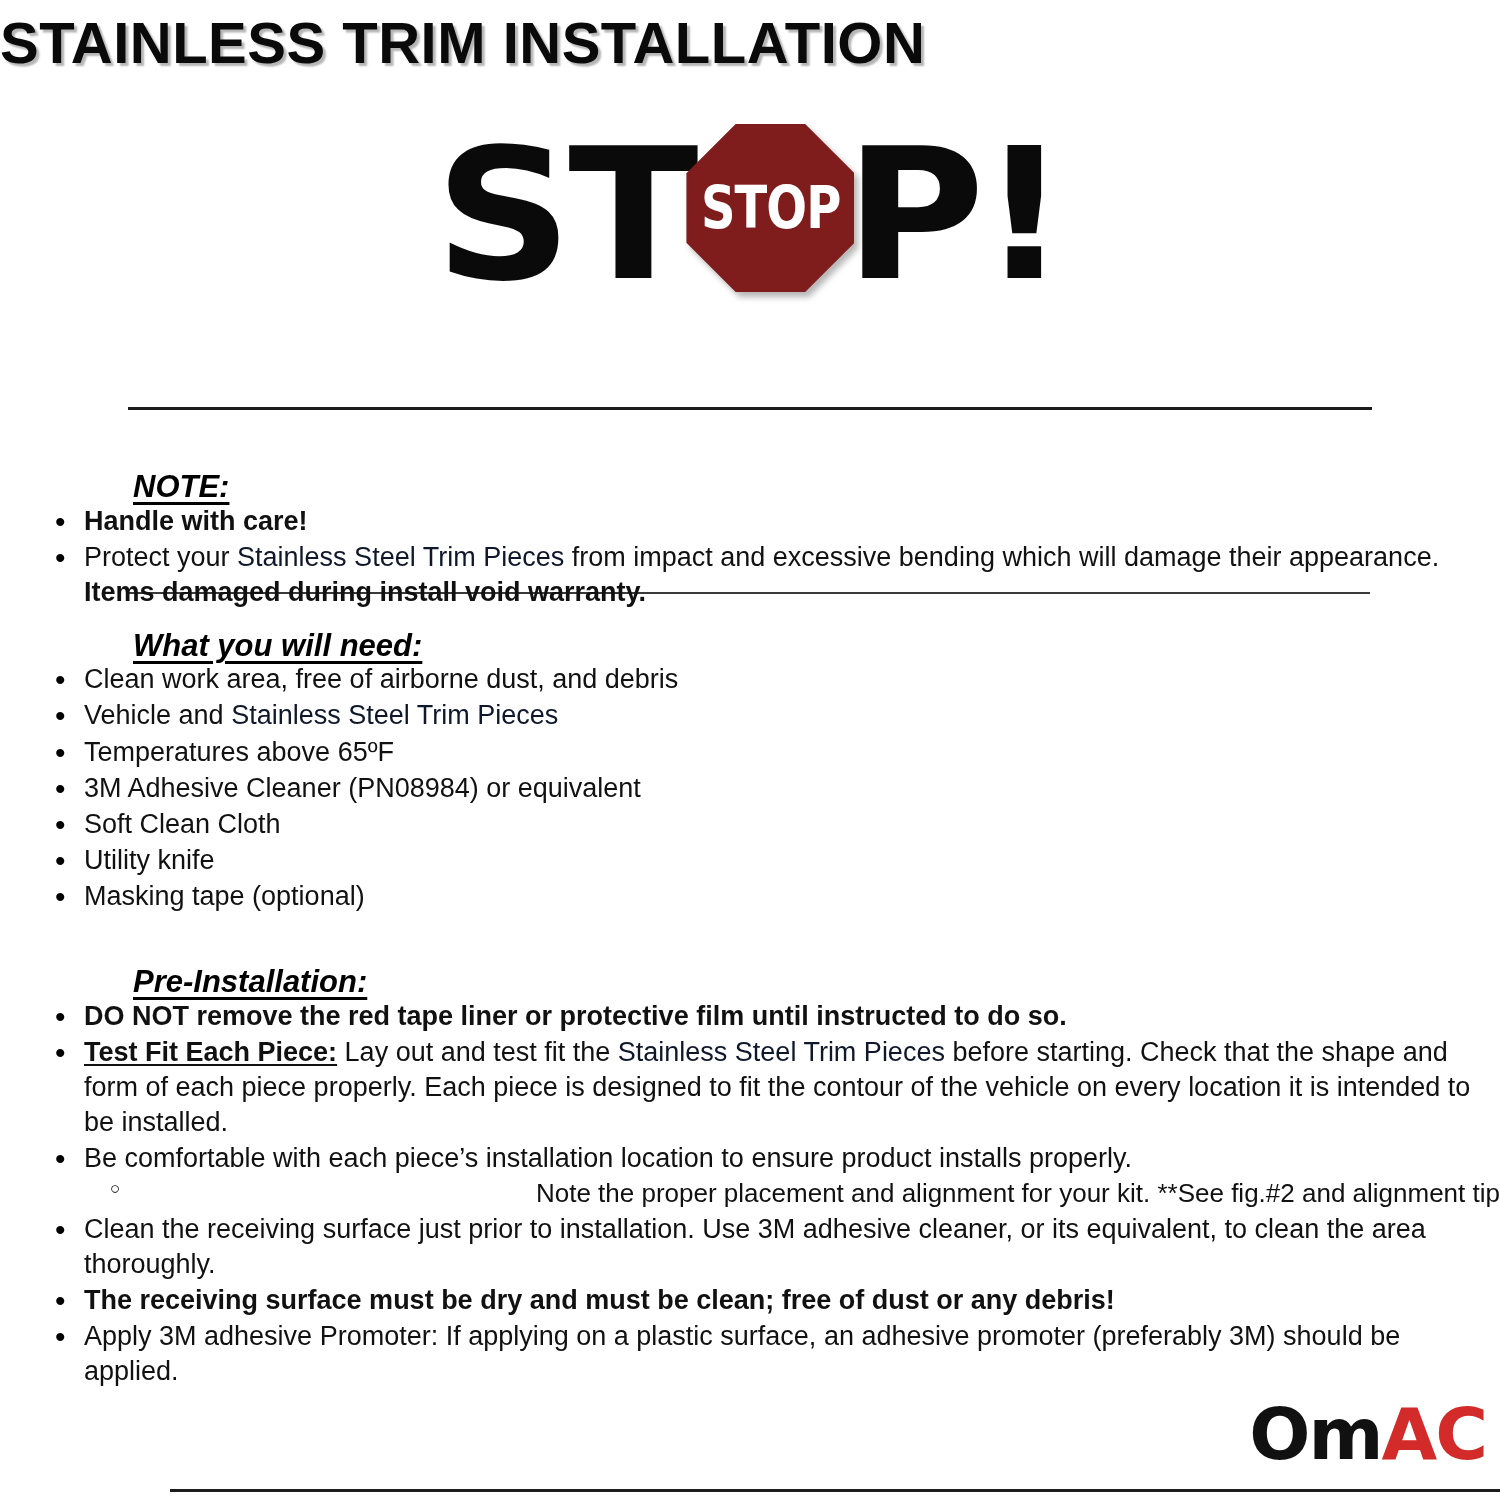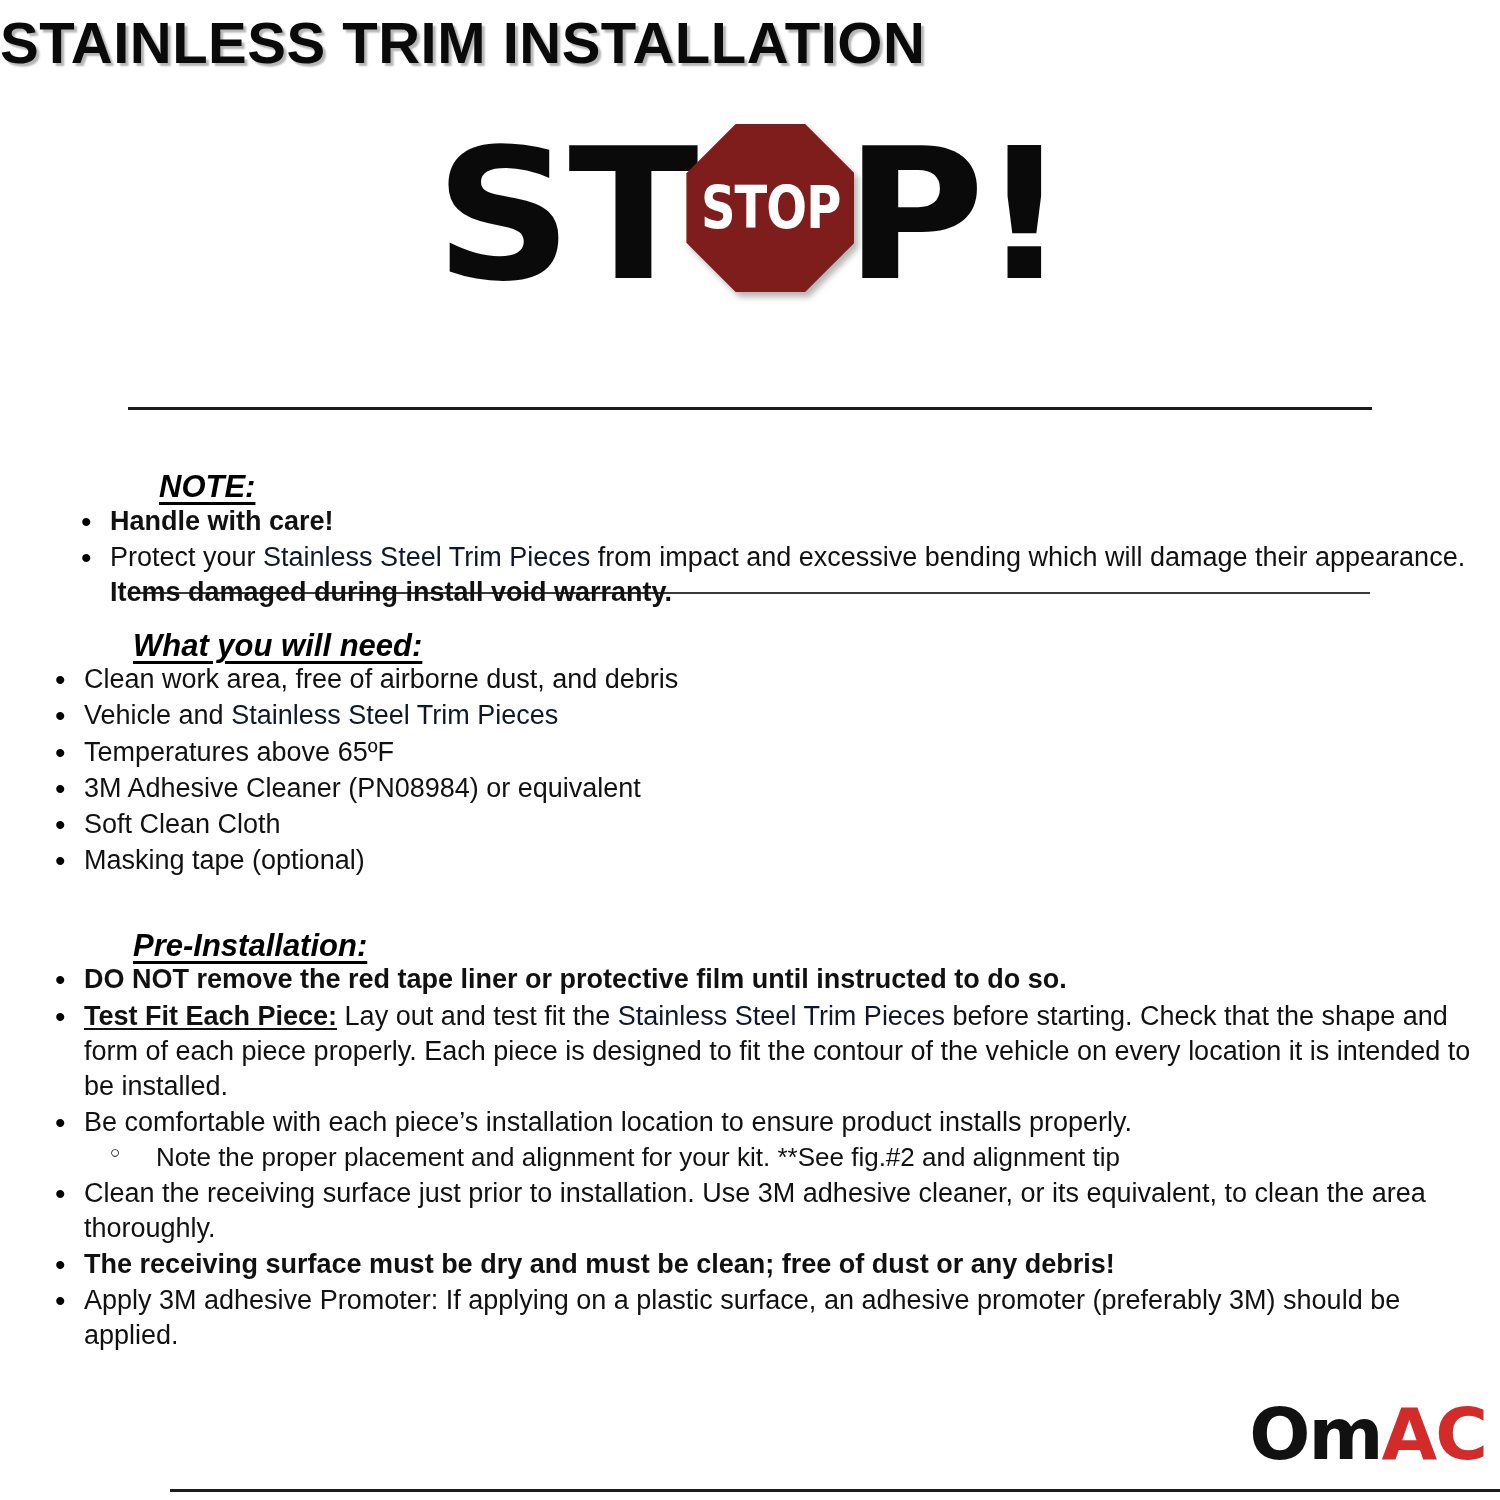--- a/index.html
+++ b/index.html
@@ -146,35 +146,36 @@
     list-style: none;
     margin: 0;
     padding: 0;
   }
   ul.sub-bullets > li {
     position: relative;
     padding-left: 72px;
     font-size: 26px;
     line-height: 1.30;
     color: #111;
+    text-align: right;
   }
   ul.sub-bullets > li::before {
     content: "\25CB";
     position: absolute;
     left: 26px;
     top: 1px;
     font-size: 17px;
     color: #000;
   }
 
   .red { color: #0f172a; }
   .b   { font-weight: bold; }
   .bu  { font-weight: bold; text-decoration: underline; text-underline-offset: 3px; }
 
-  .note-block   { margin-top: 46px; margin-left: 26px; }
+  .note-block   { margin-top: 46px; }
   .note-list    { margin-top: 24px; }
   .need-block   { margin-top: 20px; }
   .need-list    { margin-top: 26px; }
   .pre-block    { margin-top: 52px; }
   .pre-list     { margin-top: 26px; }
 
   
   .omac-logo {
     position: absolute;
     right: 14px;
@@ -219,20 +220,21 @@
   </div>
 
   <div class="need-block">
     <div class="section-heading">What you will need:</div>
     <ul class="bullets need-list">
         <li><span>Clean work area, free of airborne dust, and debris</span></li>
         <li><span>Vehicle and </span><span class="red">Stainless Steel Trim Pieces</span></li>
         <li><span>Temperatures above 65ºF</span></li>
         <li><span>3M Adhesive Cleaner (PN08984) or equivalent</span></li>
         <li><span>Soft Clean Cloth</span></li>
+        <li><span>Utility knife</span></li>
         <li><span>Masking tape (optional)</span></li>
       </ul>
   </div>
 
   <div class="pre-block">
     <div class="section-heading">Pre-Installation:</div>
     <ul class="bullets pre-list">
         <li><span class="b">DO NOT remove the red tape liner or protective film until instructed to do so.</span></li>
         <li><span class="bu">Test Fit Each Piece:</span><span> Lay out and test fit the </span><span class="red">Stainless Steel Trim Pieces</span><span> before starting. Check that the shape and form of each piece properly. Each piece is designed to fit the contour of the vehicle on every location it is intended to be installed.</span></li>
         <li><span>Be comfortable with each piece’s installation location to ensure product installs properly.</span></li>

